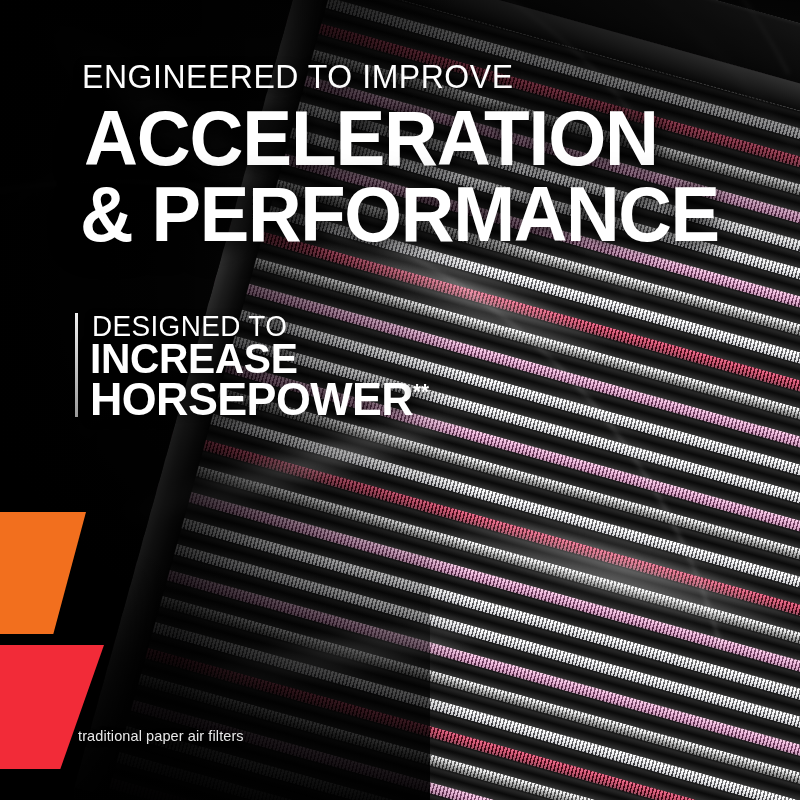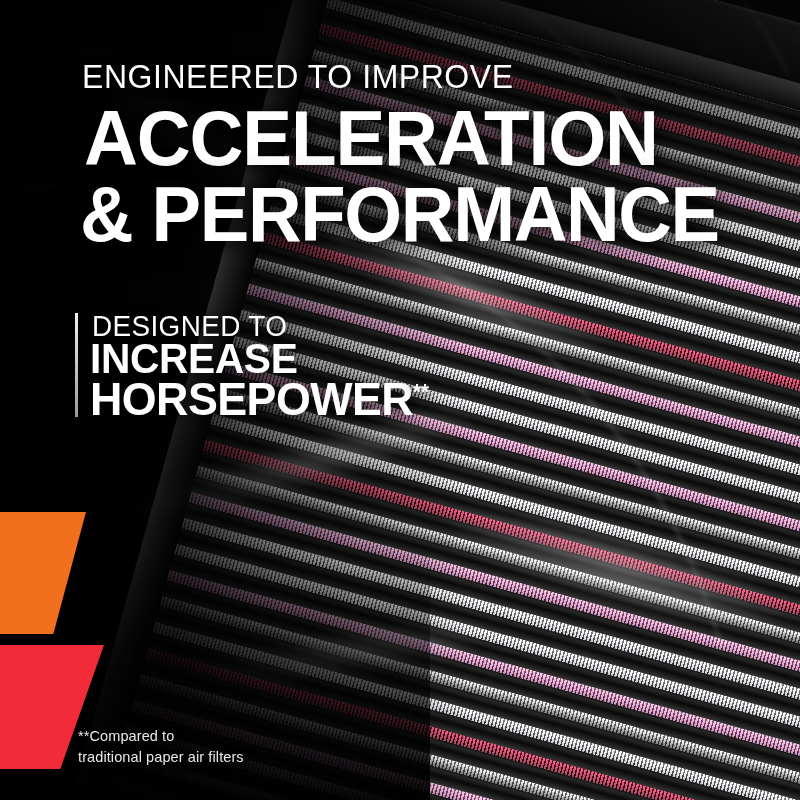--- a/index.html
+++ b/index.html
@@ -317,17 +317,16 @@
   <div class="eyebrow">ENGINEERED TO IMPROVE</div>
   <div class="h1a">ACCELERATION</div>
   <div class="h1b">&amp; PERFORMANCE</div>
 
   <div class="rule"></div>
   <div class="sub-eyebrow">DESIGNED TO</div>
   <div class="h2a">INCREASE</div>
   <div class="h2b"><span>HORSEPOWER</span><sup>**</sup></div>
 
   <div class="footnote">
-    <div>**Compared to</div>
     <div>traditional paper air filters</div>
   </div>
 
 </div>
 
 </body></html>

